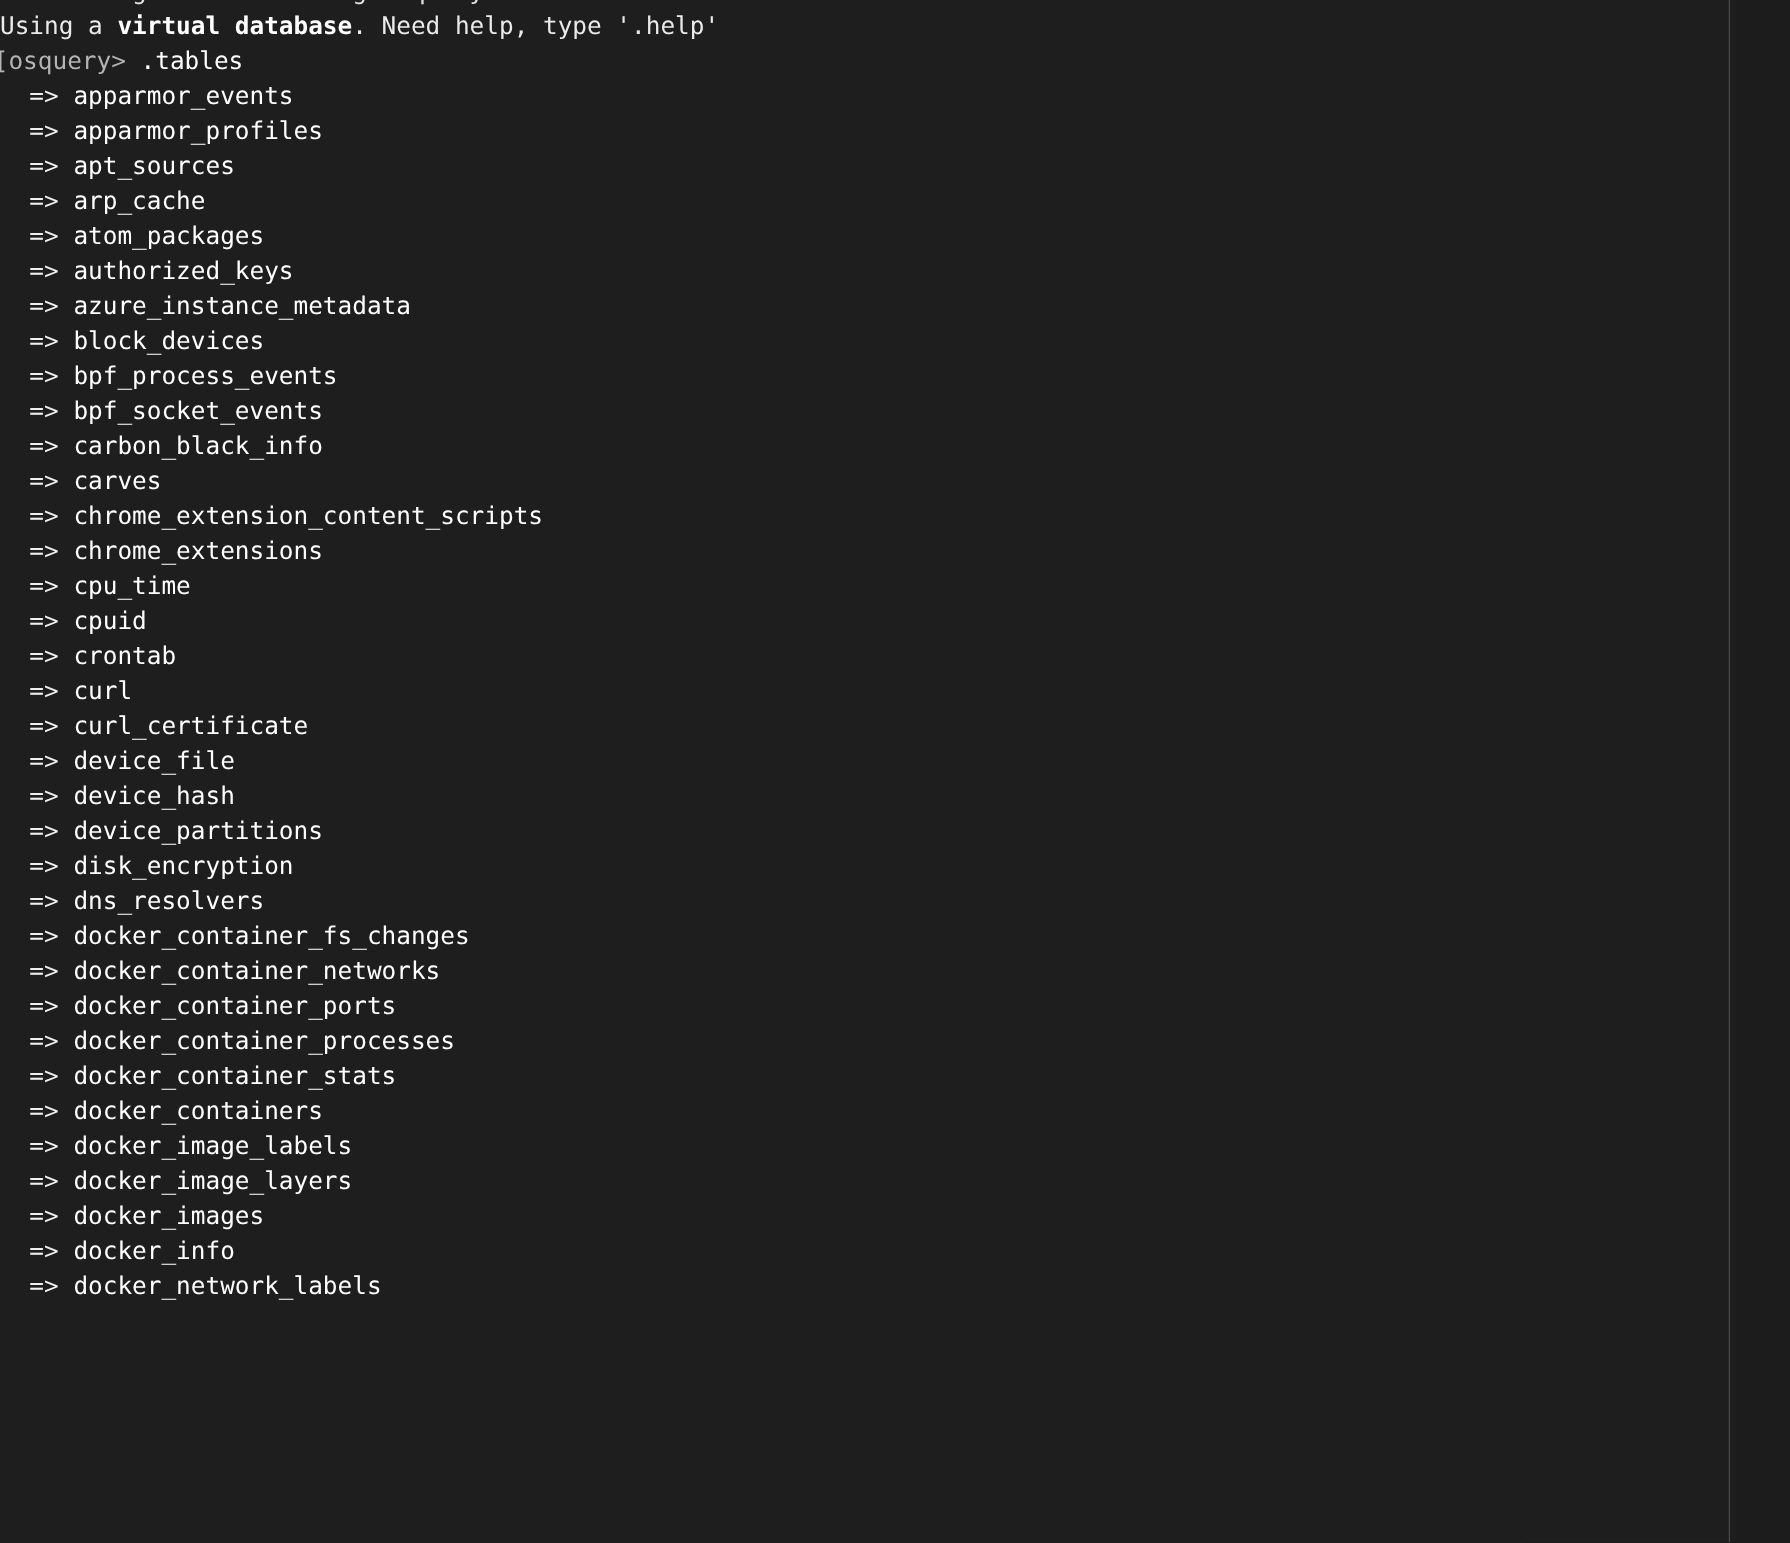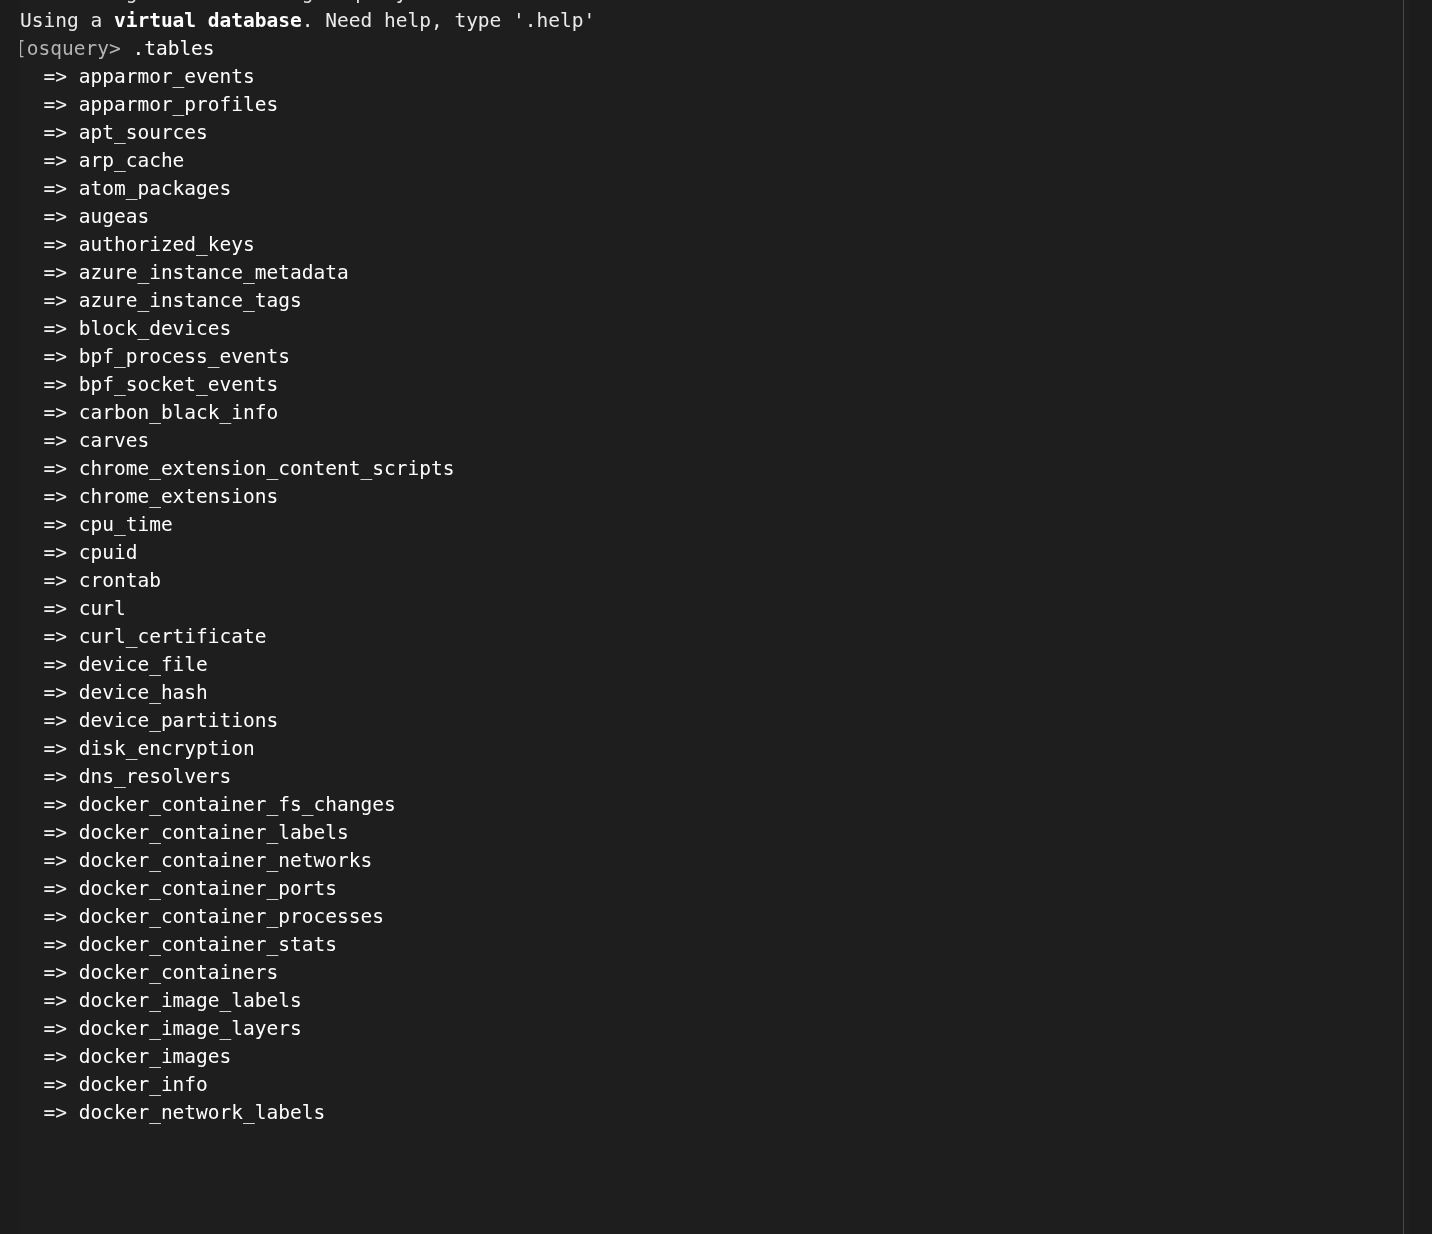--- a/index.html
+++ b/index.html
@@ -13,21 +13,20 @@
     position: relative;
     width: 1389px;
     height: 1234px;
     background: #1e1e1e;
     overflow: hidden;
     font-family: "DejaVu Sans Mono", "Liberation Mono", monospace;
     font-size: 19.5px;
     line-height: 28px;
     color: #f2f2f2;
     box-sizing: border-box;
-    margin-left: 20px;
     -webkit-font-smoothing: antialiased;
   }
 
   
   .scrollback-clip {
     position: absolute;
     top: -21px;
     left: 0;
     width: 1432px;
     height: 28px;
@@ -117,43 +116,40 @@
     <div class="line"><span class="regular">Using a </span><span class="bold">virtual database</span><span class="regular">. Need help, type '.help'</span></div>
 
     <div class="line prompt-line"><span class="dim">[</span><span class="dim">osquery&gt; </span><span class="bright">.tables</span></div>
 
     <div id="table-list">
         <div class="line"><span class="arrow">  =&gt; </span><span class="tablename">apparmor_events</span></div>
         <div class="line"><span class="arrow">  =&gt; </span><span class="tablename">apparmor_profiles</span></div>
         <div class="line"><span class="arrow">  =&gt; </span><span class="tablename">apt_sources</span></div>
         <div class="line"><span class="arrow">  =&gt; </span><span class="tablename">arp_cache</span></div>
         <div class="line"><span class="arrow">  =&gt; </span><span class="tablename">atom_packages</span></div>
-        <div class="line"><span class="arrow">  =&gt; </span><span class="tablename">augeas</span></div>
         <div class="line"><span class="arrow">  =&gt; </span><span class="tablename">authorized_keys</span></div>
         <div class="line"><span class="arrow">  =&gt; </span><span class="tablename">azure_instance_metadata</span></div>
-        <div class="line"><span class="arrow">  =&gt; </span><span class="tablename">azure_instance_tags</span></div>
         <div class="line"><span class="arrow">  =&gt; </span><span class="tablename">block_devices</span></div>
         <div class="line"><span class="arrow">  =&gt; </span><span class="tablename">bpf_process_events</span></div>
         <div class="line"><span class="arrow">  =&gt; </span><span class="tablename">bpf_socket_events</span></div>
         <div class="line"><span class="arrow">  =&gt; </span><span class="tablename">carbon_black_info</span></div>
         <div class="line"><span class="arrow">  =&gt; </span><span class="tablename">carves</span></div>
         <div class="line"><span class="arrow">  =&gt; </span><span class="tablename">chrome_extension_content_scripts</span></div>
         <div class="line"><span class="arrow">  =&gt; </span><span class="tablename">chrome_extensions</span></div>
         <div class="line"><span class="arrow">  =&gt; </span><span class="tablename">cpu_time</span></div>
         <div class="line"><span class="arrow">  =&gt; </span><span class="tablename">cpuid</span></div>
         <div class="line"><span class="arrow">  =&gt; </span><span class="tablename">crontab</span></div>
         <div class="line"><span class="arrow">  =&gt; </span><span class="tablename">curl</span></div>
         <div class="line"><span class="arrow">  =&gt; </span><span class="tablename">curl_certificate</span></div>
         <div class="line"><span class="arrow">  =&gt; </span><span class="tablename">device_file</span></div>
         <div class="line"><span class="arrow">  =&gt; </span><span class="tablename">device_hash</span></div>
         <div class="line"><span class="arrow">  =&gt; </span><span class="tablename">device_partitions</span></div>
         <div class="line"><span class="arrow">  =&gt; </span><span class="tablename">disk_encryption</span></div>
         <div class="line"><span class="arrow">  =&gt; </span><span class="tablename">dns_resolvers</span></div>
         <div class="line"><span class="arrow">  =&gt; </span><span class="tablename">docker_container_fs_changes</span></div>
-        <div class="line"><span class="arrow">  =&gt; </span><span class="tablename">docker_container_labels</span></div>
         <div class="line"><span class="arrow">  =&gt; </span><span class="tablename">docker_container_networks</span></div>
         <div class="line"><span class="arrow">  =&gt; </span><span class="tablename">docker_container_ports</span></div>
         <div class="line"><span class="arrow">  =&gt; </span><span class="tablename">docker_container_processes</span></div>
         <div class="line"><span class="arrow">  =&gt; </span><span class="tablename">docker_container_stats</span></div>
         <div class="line"><span class="arrow">  =&gt; </span><span class="tablename">docker_containers</span></div>
         <div class="line"><span class="arrow">  =&gt; </span><span class="tablename">docker_image_labels</span></div>
         <div class="line"><span class="arrow">  =&gt; </span><span class="tablename">docker_image_layers</span></div>
         <div class="line"><span class="arrow">  =&gt; </span><span class="tablename">docker_images</span></div>
         <div class="line"><span class="arrow">  =&gt; </span><span class="tablename">docker_info</span></div>
         <div class="line"><span class="arrow">  =&gt; </span><span class="tablename">docker_network_labels</span></div>

